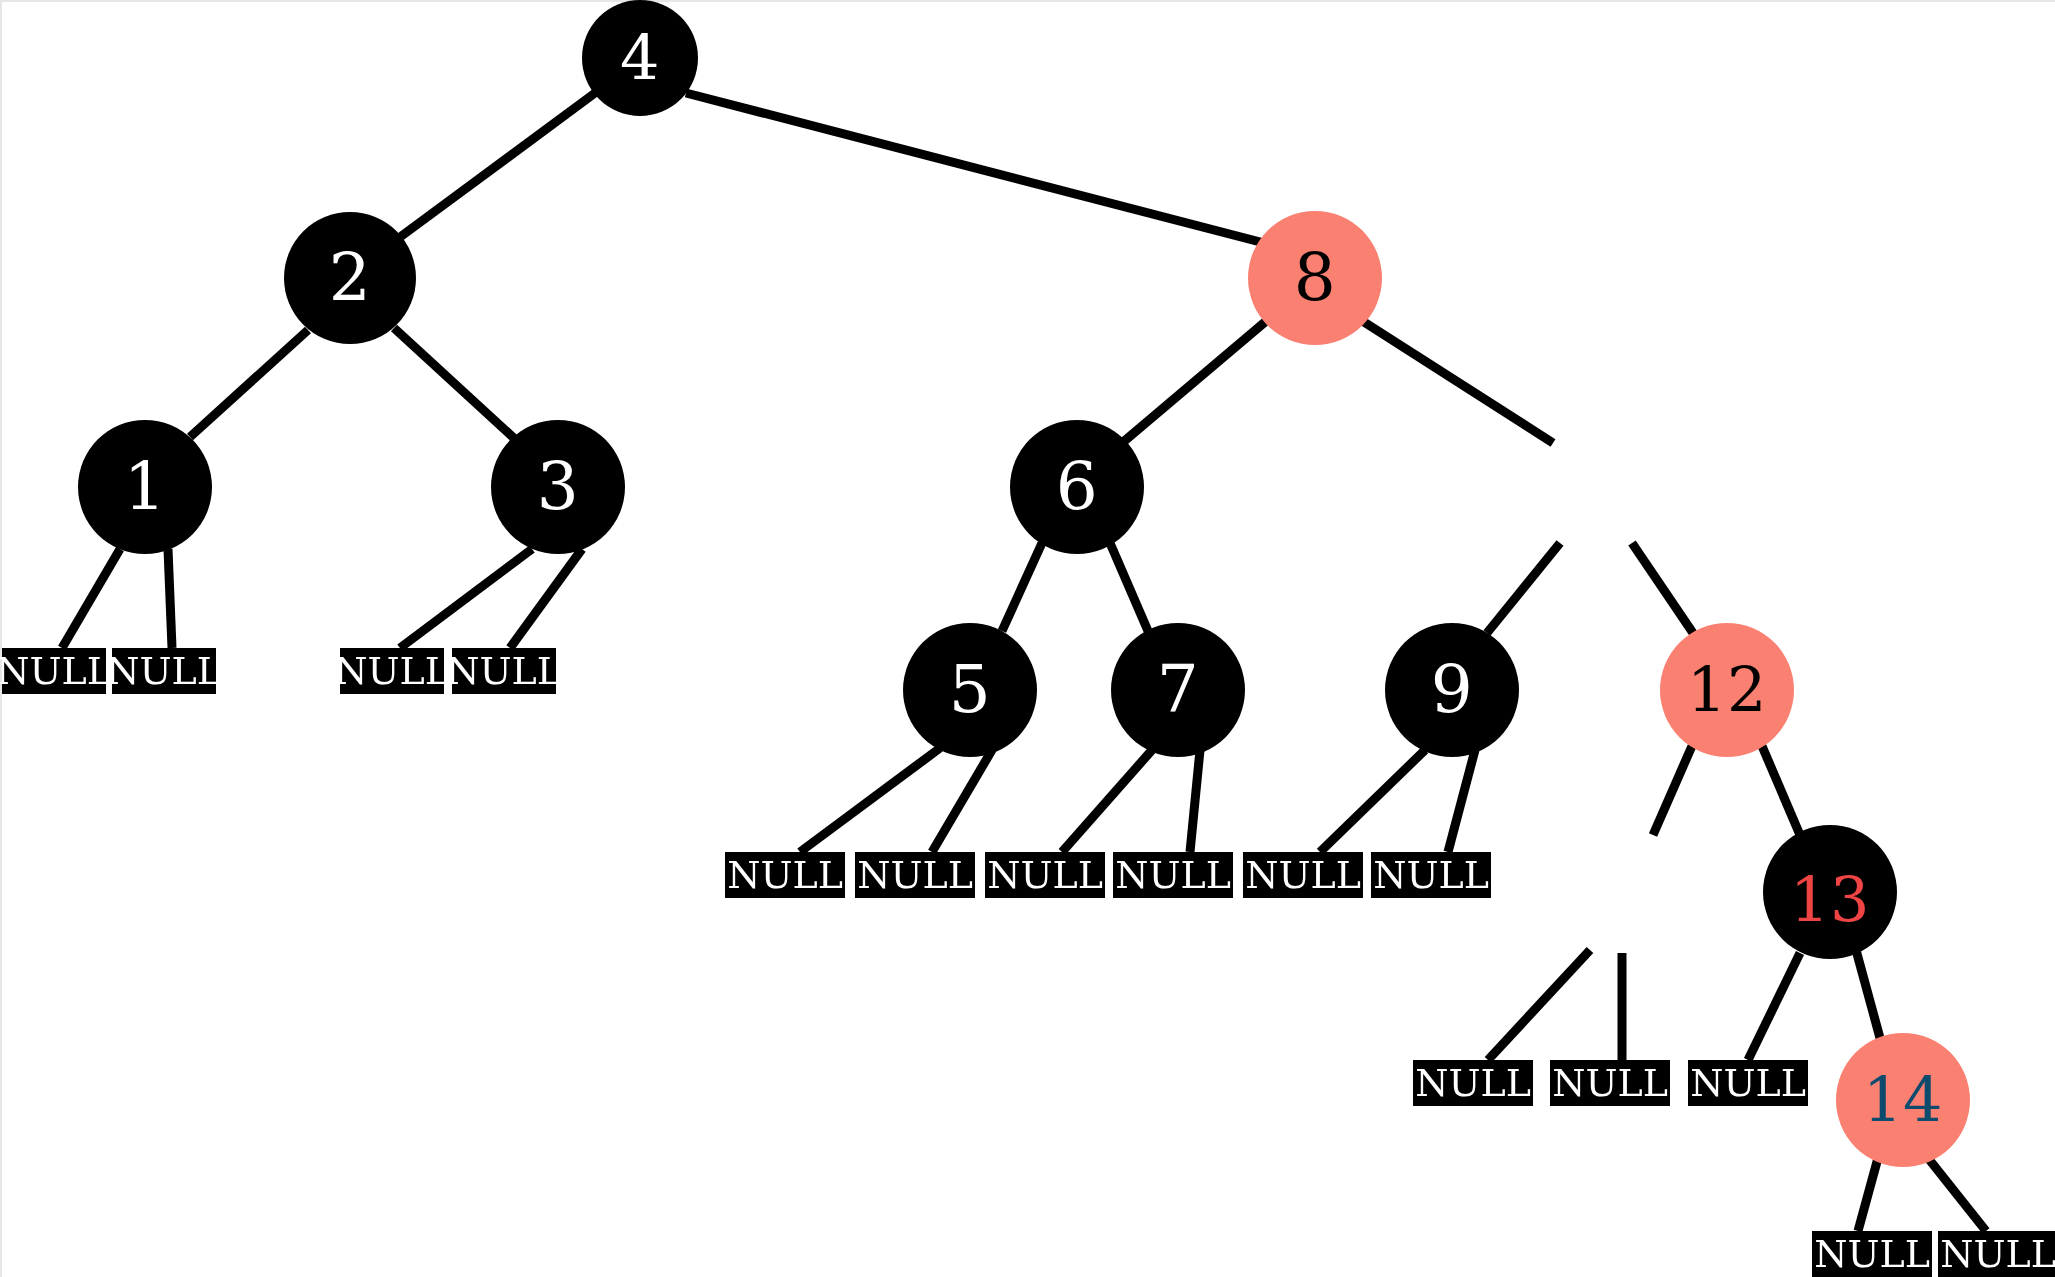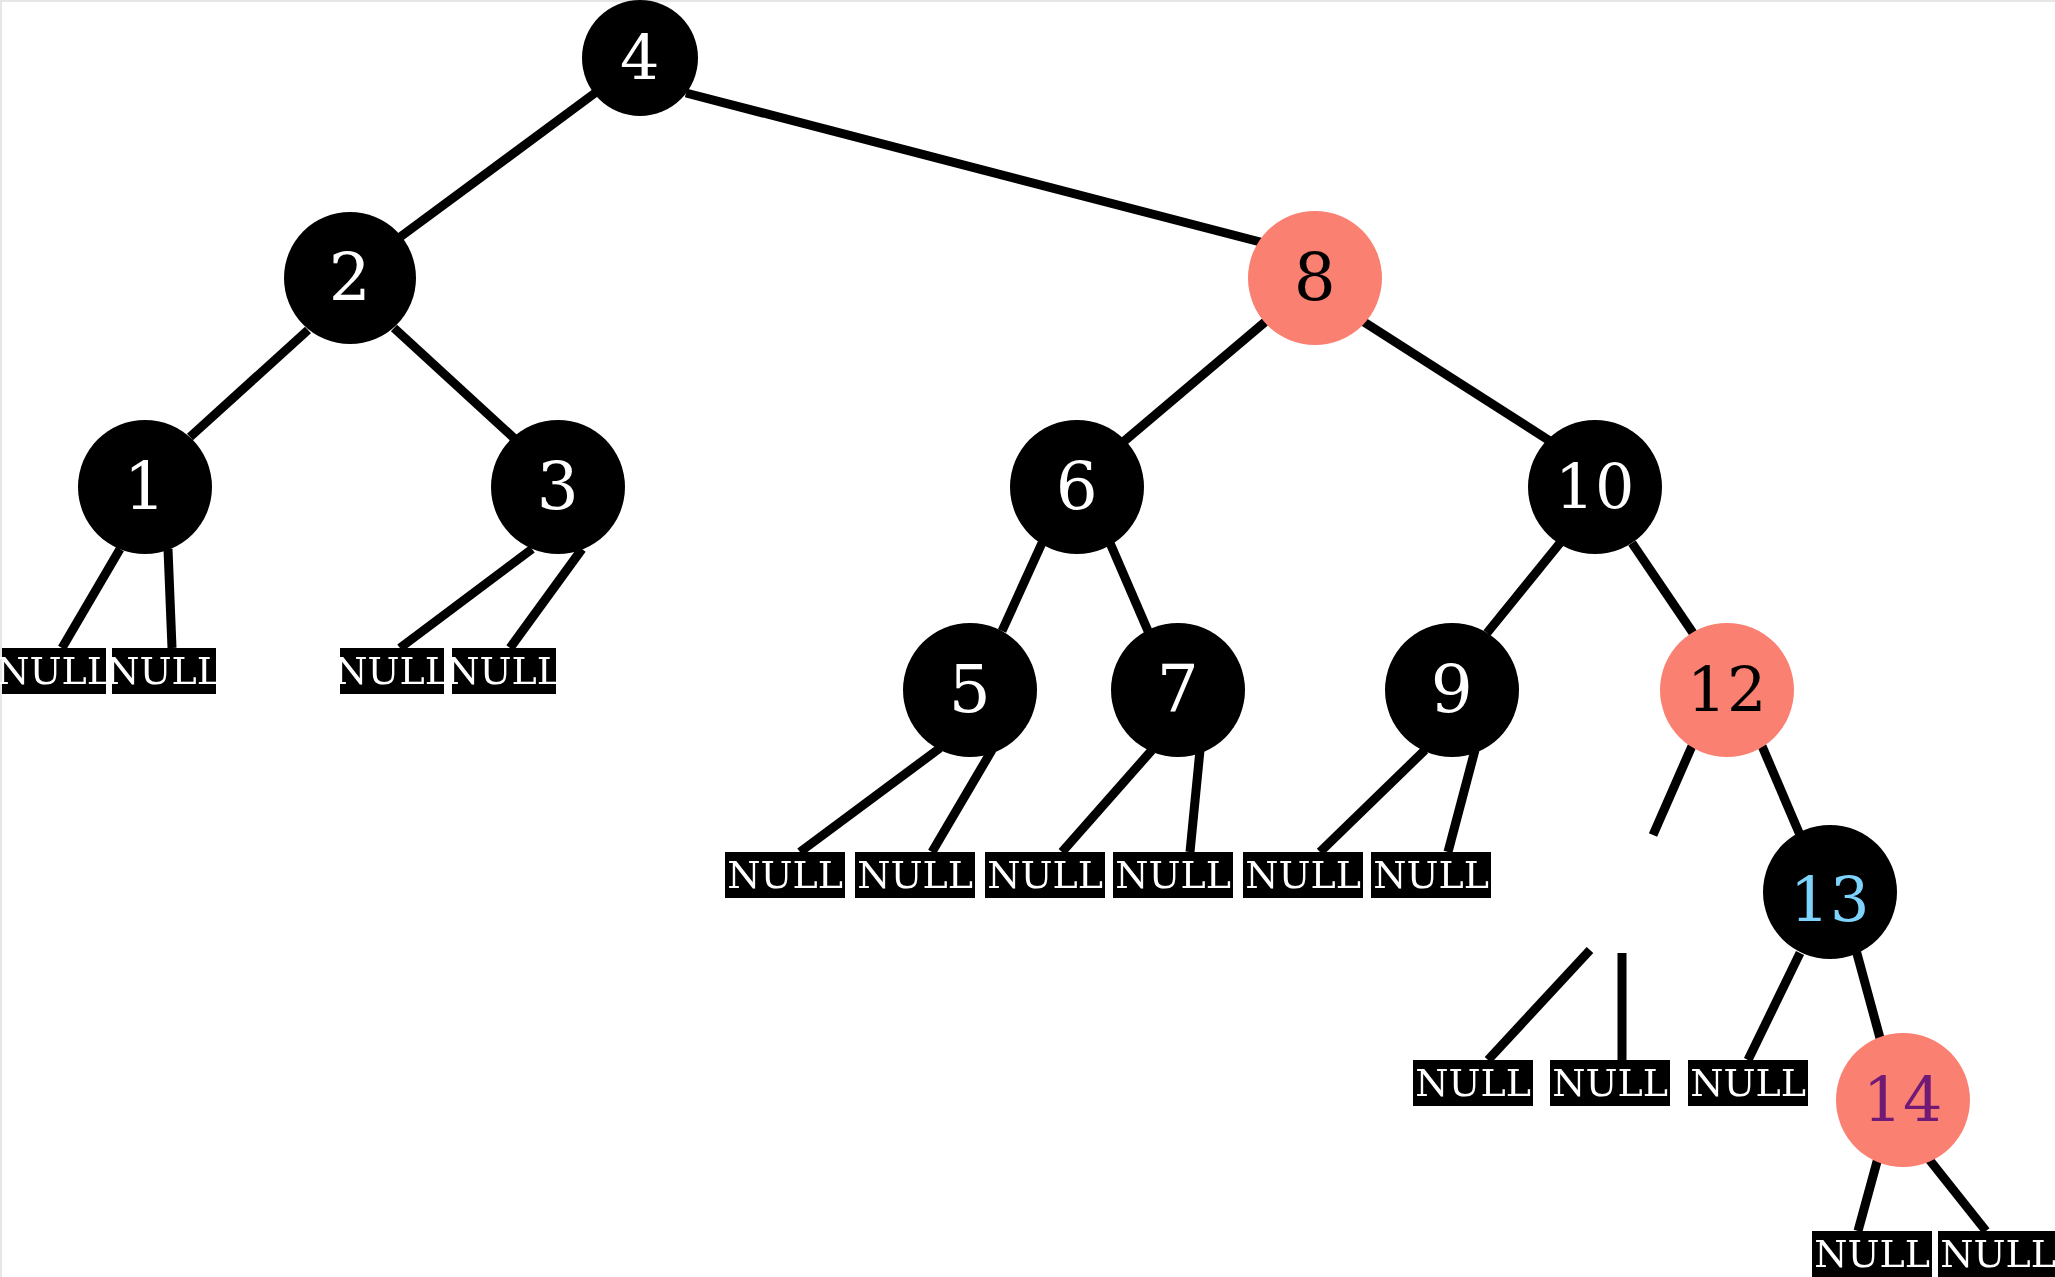--- a/index.html
+++ b/index.html
@@ -191,36 +191,33 @@
       </div>
       <div class="tree-node node-black" style="left: 78px; top: 420px; width: 134px; height: 134px; background: rgb(0, 0, 0);">
         <span class="node-label" style="font-size: 66px; color: rgb(255, 255, 255);">1</span>
       </div>
       <div class="tree-node node-black" style="left: 491px; top: 420px; width: 134px; height: 134px; background: rgb(0, 0, 0);">
         <span class="node-label" style="font-size: 66px; color: rgb(255, 255, 255);">3</span>
       </div>
       <div class="tree-node node-black" style="left: 1010px; top: 420px; width: 134px; height: 134px; background: rgb(0, 0, 0);">
         <span class="node-label" style="font-size: 66px; color: rgb(255, 255, 255);">6</span>
       </div>
-      <div class="tree-node node-black" style="left: 1528px; top: 420px; width: 134px; height: 134px; background: rgb(0, 0, 0);">
-        <span class="node-label" style="font-size: 62px; color: rgb(255, 255, 255);">10</span>
-      </div>
       <div class="tree-node node-black" style="left: 903px; top: 623px; width: 134px; height: 134px; background: rgb(0, 0, 0);">
         <span class="node-label" style="font-size: 66px; color: rgb(255, 255, 255);">5</span>
       </div>
       <div class="tree-node node-black" style="left: 1111px; top: 623px; width: 134px; height: 134px; background: rgb(0, 0, 0);">
         <span class="node-label" style="font-size: 66px; color: rgb(255, 255, 255);">7</span>
       </div>
       <div class="tree-node node-black" style="left: 1385px; top: 623px; width: 134px; height: 134px; background: rgb(0, 0, 0);">
         <span class="node-label" style="font-size: 66px; color: rgb(255, 255, 255);">9</span>
       </div>
       <div class="tree-node node-red" style="left: 1660px; top: 623px; width: 134px; height: 134px; background: rgb(250, 128, 114);">
         <span class="node-label" style="font-size: 62px; color: rgb(0, 0, 0);">12</span>
       </div>
       <div class="tree-node node-black" style="left: 1763px; top: 825px; width: 134px; height: 134px; background: rgb(0, 0, 0);">
-        <span class="node-label" style="font-size: 62px; color: #7dd3fc; margin-top: 16px;">13</span>
+        <span class="node-label" style="font-size: 62px; color: #ef4444; margin-top: 16px;">13</span>
       </div>
       <div class="tree-node node-red" style="left: 1836px; top: 1033px; width: 134px; height: 134px; background: rgb(250, 128, 114);">
-        <span class="node-label" style="font-size: 62px; color: #701a75;">14</span>
+        <span class="node-label" style="font-size: 62px; color: #0c4a6e;">14</span>
       </div>
     </div>
 
 </div>
 
 </body></html>

